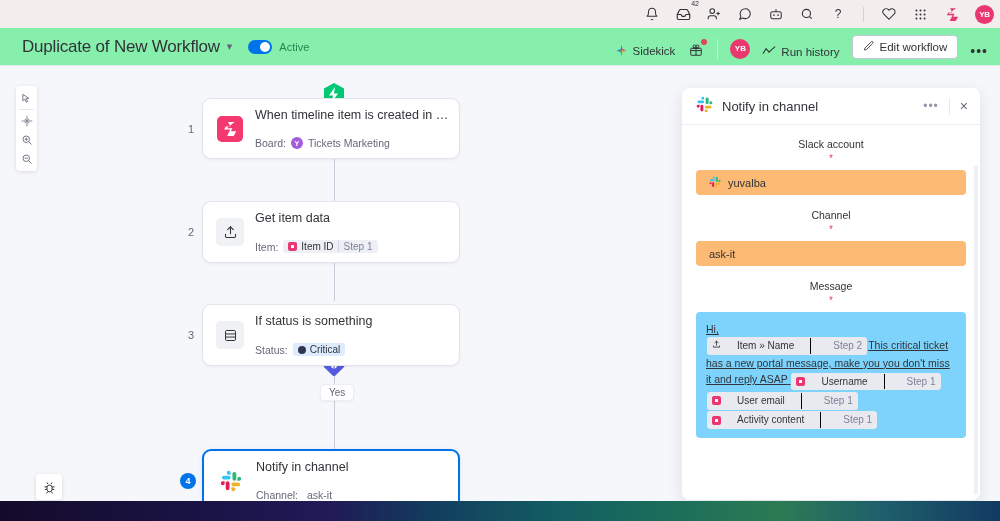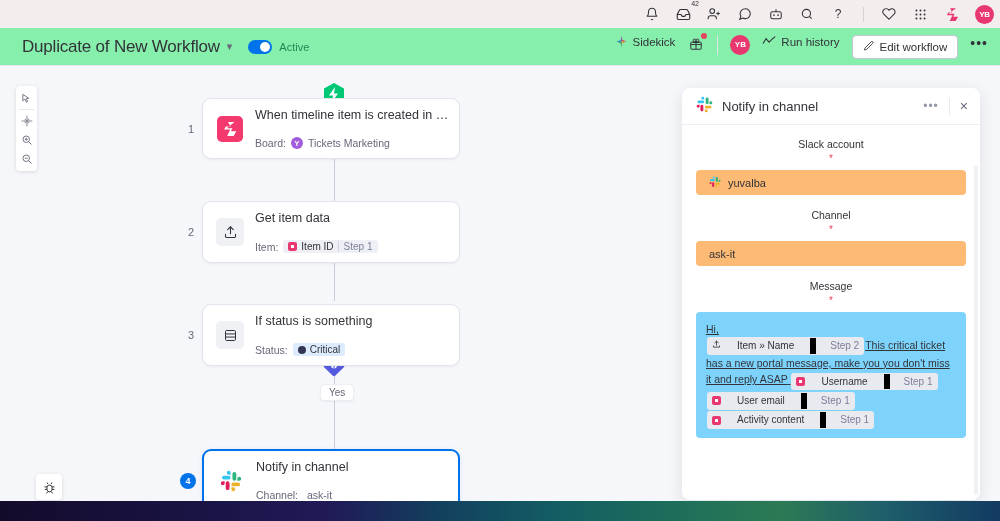--- a/index.html
+++ b/index.html
@@ -51,21 +51,21 @@
   .toggle {
     width: 24px; height: 14px; border-radius: 7px; background: #0073ea;
     position: relative;
   }
   .toggle::after {
     content: ""; position: absolute; right: 2px; top: 2px;
     width: 10px; height: 10px; border-radius: 50%; background: #fff;
   }
   .active-lbl { font-size: 11px; color: #258750; }
   .ah-right {
-    margin-left: auto; display: flex; align-items: flex-start; gap: 12px;
+    margin-left: auto; display: flex; align-items: flex-end; gap: 12px;
     padding-right: 12px;
   }
   .sidekick {
     display: flex; align-items: center; gap: 5px;
     font-size: 11.5px; color: #323338;
   }
   .gift-wrap { position: relative; width: 18px; height: 18px; display:flex; align-items:center; justify-content:center;}
   .red-dot {
     position: absolute; top: -2px; right: -2px;
     width: 6px; height: 6px; border-radius: 50%; background: #e2445c;
@@ -216,21 +216,21 @@
     background: #7dd3fc; border-radius: 4px;
     padding: 9px 10px; min-height: 116px;
     font-size: 10.5px; color: #323338; line-height: 1.55; text-decoration: underline;
   }
   .tok {
     display: inline-flex; align-items: center; gap: 16px;
     background: #e9eaf0; border-radius: 3px;
     padding: 1px 5px; font-size: 10px; color: #323338;
     vertical-align: baseline; margin: 0 1px;
   }
-  .tok-step { color: #7c809a; border-left: 6px solid #000000; padding-left: 14px; }
+  .tok-step { color: #7c809a; border-left: 1px solid #000000; padding-left: 22px; }
   .panel-scroll {
     position: absolute; right: 2px; top: 40px;
     width: 4px; height: 330px; background: #f0f1f5; border-radius: 2px;
   }
 
   
   .bottomstrip {
     position: absolute; left: 0; top: 501px; width: 1000px; height: 20px;
     background: linear-gradient(90deg,
       #140b2b 0%, #17103a 12%, #1a1548 22%, #201a57 33%,

